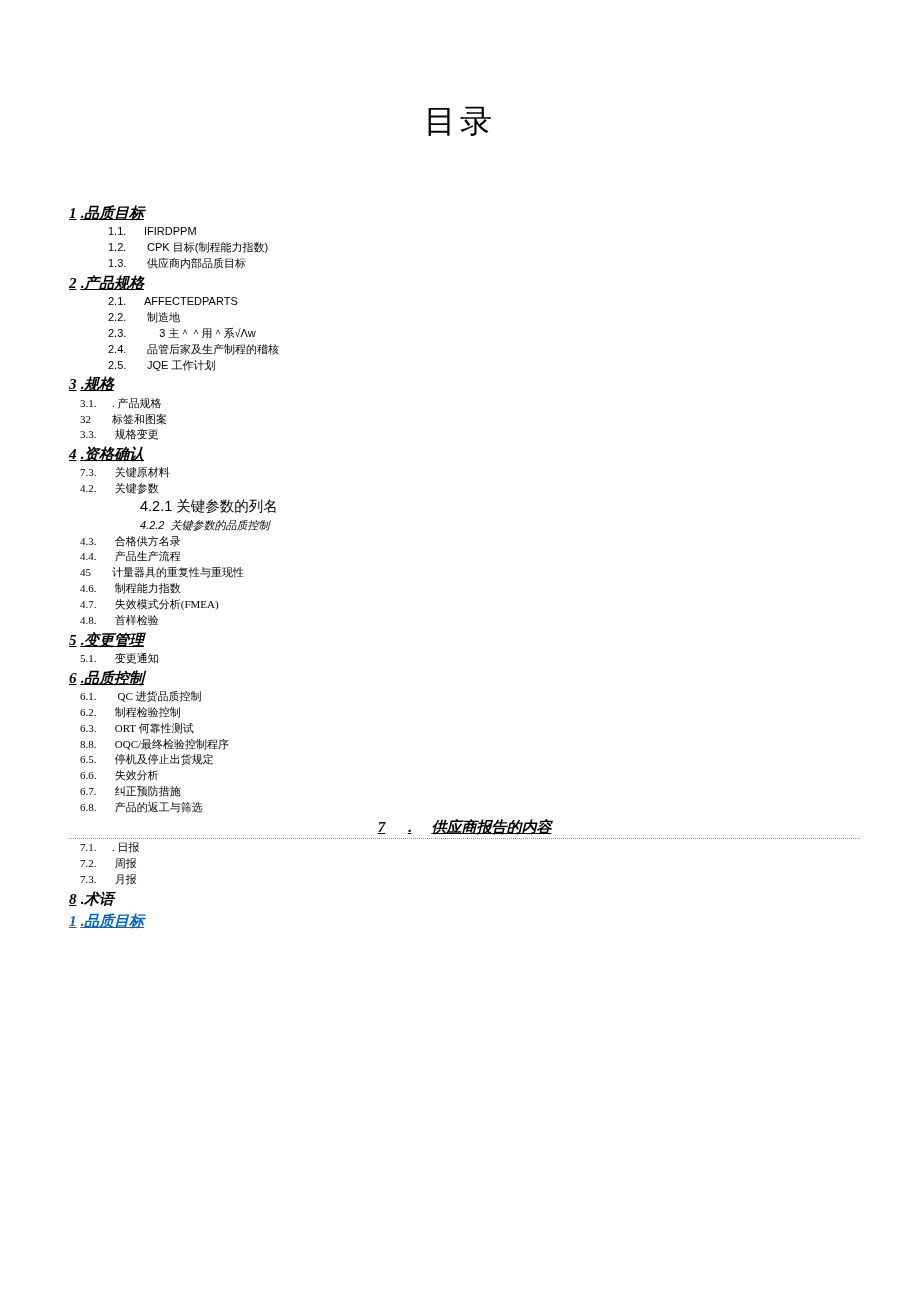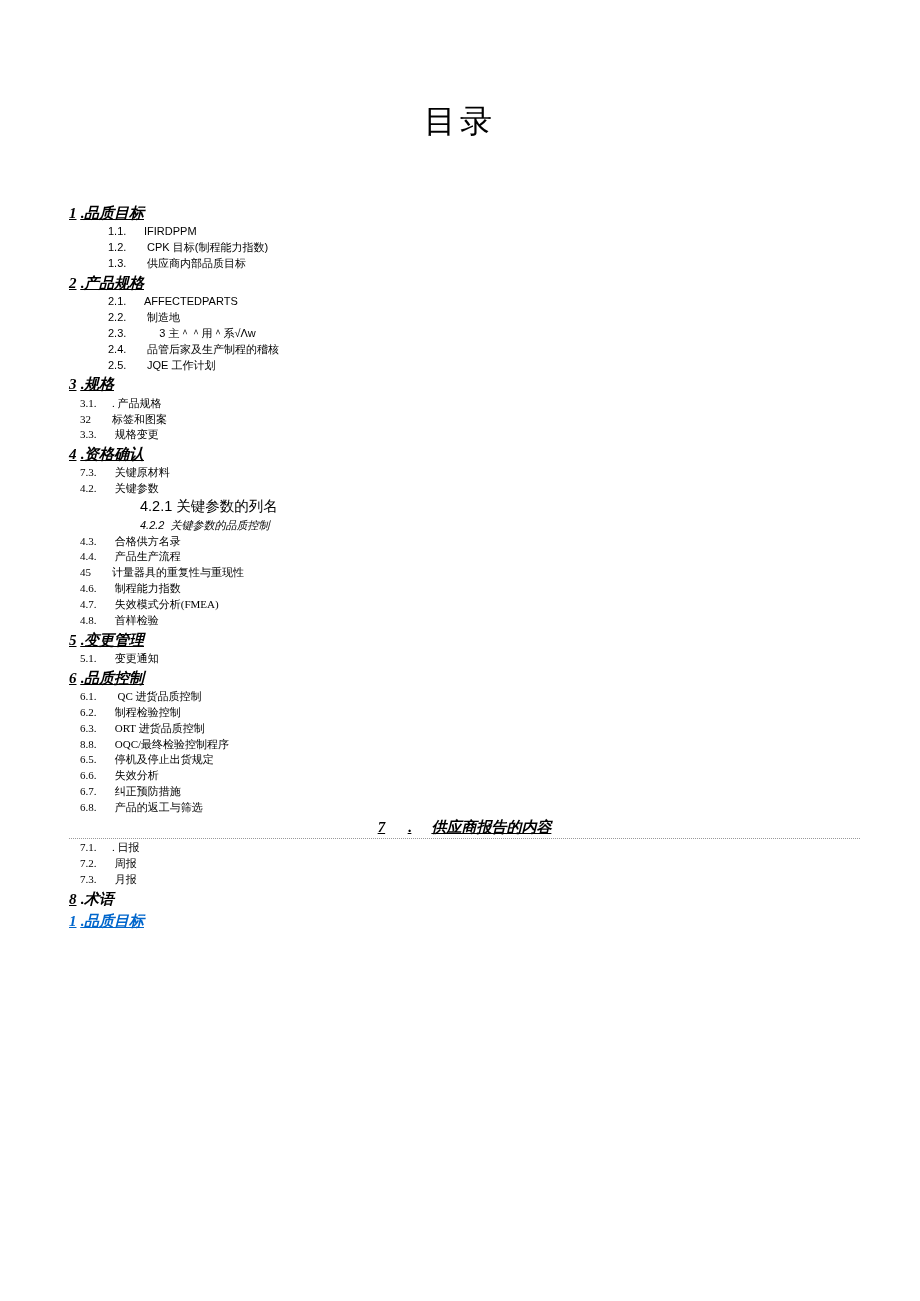--- a/index.html
+++ b/index.html
@@ -137,21 +137,21 @@
   <span class="dot">.</span><span class="label">变更管理</span>
 </div>
 <div class="line lvl2 lvl2-narrow"><span class="num">5.1.</span>&nbsp;<span>变更通知</span></div>
 
 <div class="line lvl1 toc-heading">
   <span class="num">6</span>
   <span class="dot">.</span><span class="label">品质控制</span>
 </div>
 <div class="line lvl2 lvl2-narrow"><span class="num">6.1.</span>&nbsp;&nbsp;<span>QC 进货品质控制</span></div>
 <div class="line lvl2 lvl2-narrow"><span class="num">6.2.</span>&nbsp;<span>制程检验控制</span></div>
-<div class="line lvl2 lvl2-narrow"><span class="num">6.3.</span>&nbsp;<span>ORT 进货品质控制</span></div>
+<div class="line lvl2 lvl2-narrow"><span class="num">6.3.</span>&nbsp;<span>ORT 何靠性测试</span></div>
 <div class="line lvl2 lvl2-narrow"><span class="num">8.8.</span>&nbsp;<span>OQC/最终检验控制程序</span></div>
 <div class="line lvl2 lvl2-narrow"><span class="num">6.5.</span>&nbsp;<span>停机及停止出货规定</span></div>
 <div class="line lvl2 lvl2-narrow"><span class="num">6.6.</span>&nbsp;<span>失效分析</span></div>
 <div class="line lvl2 lvl2-narrow"><span class="num">6.7.</span>&nbsp;<span>纠正预防措施</span></div>
 <div class="line lvl2 lvl2-narrow"><span class="num">6.8.</span>&nbsp;<span>产品的返工与筛选</span></div>
 
 <div class="line lvl1 toc-heading sec7">
   <span class="num">7</span>&nbsp;&nbsp;&nbsp;&nbsp;&nbsp;
   <span class="dot">.</span><span class="label">供应商报告的内容</span>
 </div>

